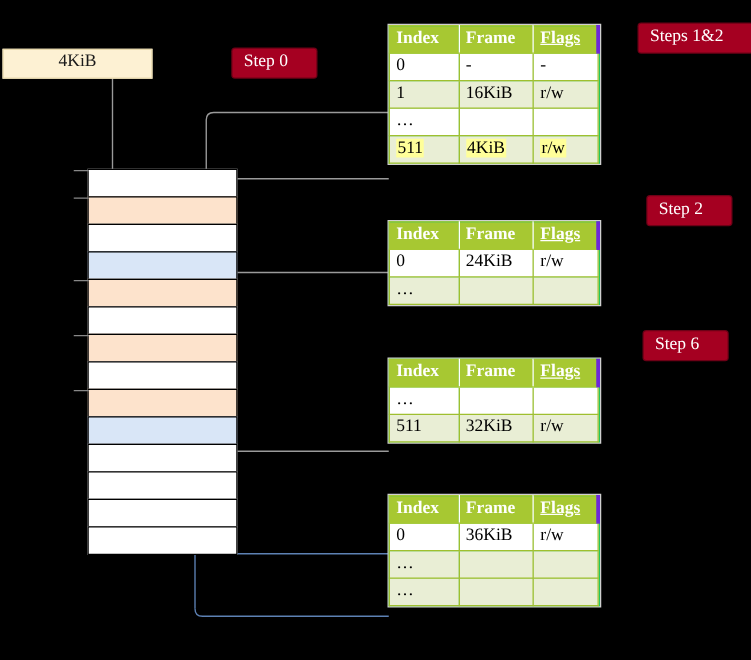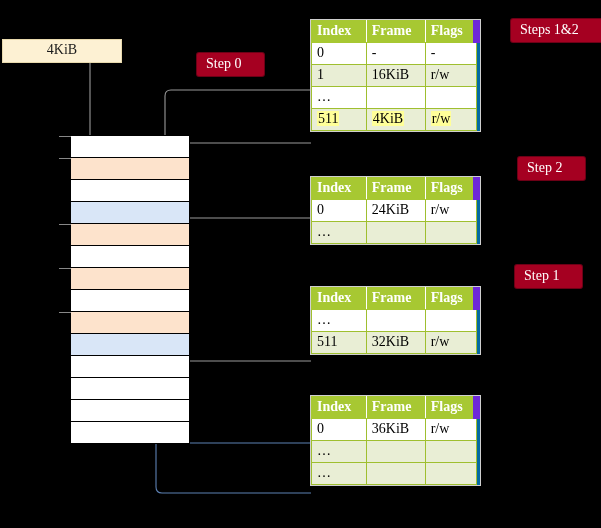--- a/index.html
+++ b/index.html
@@ -45,21 +45,21 @@
     background:#ffffff;
   }
   .memrow.orange{background:#fde3cc;}
   .memrow.blue{background:#d9e6f7;}
   .tick{position:absolute;left:-12px;width:12px;height:0;border-top:1px solid #888;}
 
   
   .ptable{
     position:absolute;
     border-collapse:collapse;
-    background:#0369a1;
+    background:#22c55e;
     font-size:14px;
     box-shadow:0 0 0 1px #cfcfcf;
   }
   .ptable td,.ptable th{
     border:1px solid #9fbf2f;
     padding:2px 5px 3px 5px;
     height:19px;
     box-sizing:border-box;
     text-align:left;
     font-weight:normal;
@@ -67,21 +67,21 @@
     vertical-align:middle;
   }
   .ptable th{
     background:#a7c832;
     color:#ffffff;
     font-weight:bold;
     border-color:#a7c832;
     border-right:1px solid #ffffff;
     font-size:14px;
   }
-  .ptable th:last-child{border-right:7px solid #6d28d9;}
+  .ptable th:last-child{border-right:3px solid #6d28d9;text-decoration:underline;}
   .ptable tr.alt td{background:#e9eed5;}
   .ptable tr.plain td{background:#ffffff;}
   .col-idx{width:56px;}
   .col-frm{width:60px;}
   .col-flg{width:52px;}
   .hl{background:#ffff99;padding:0 1px;}
 
   
   svg.wires{position:absolute;left:0;top:0;width:601px;height:528px;pointer-events:none;}
 </style>
@@ -254,19 +254,19 @@
           <tr class="alt">
             <td class="col-idx">…</td>
             <td class="col-frm"></td>
             <td class="col-flg"></td>
           </tr>
         </tbody>
       </table>
     </div>
 
   <div id="badges-host">
-      <div class="badge" style="left: 186px; top: 53px; margin-left: 11px;">Step 0</div>
+      <div class="badge" style="left: 186px; top: 39px;">Step 0</div>
       <div class="badge" style="left: 511px; top: 19px;">Steps 1&amp;2</div>
       <div class="badge" style="left: 518px; top: 157px;">Step 2</div>
-      <div class="badge" style="left: 515px; top: 265px;">Step 1</div>
+      <div class="badge" style="left: 515px; top: 265px;">Step 6</div>
     </div>
 
 </div>
 
 </body></html>

